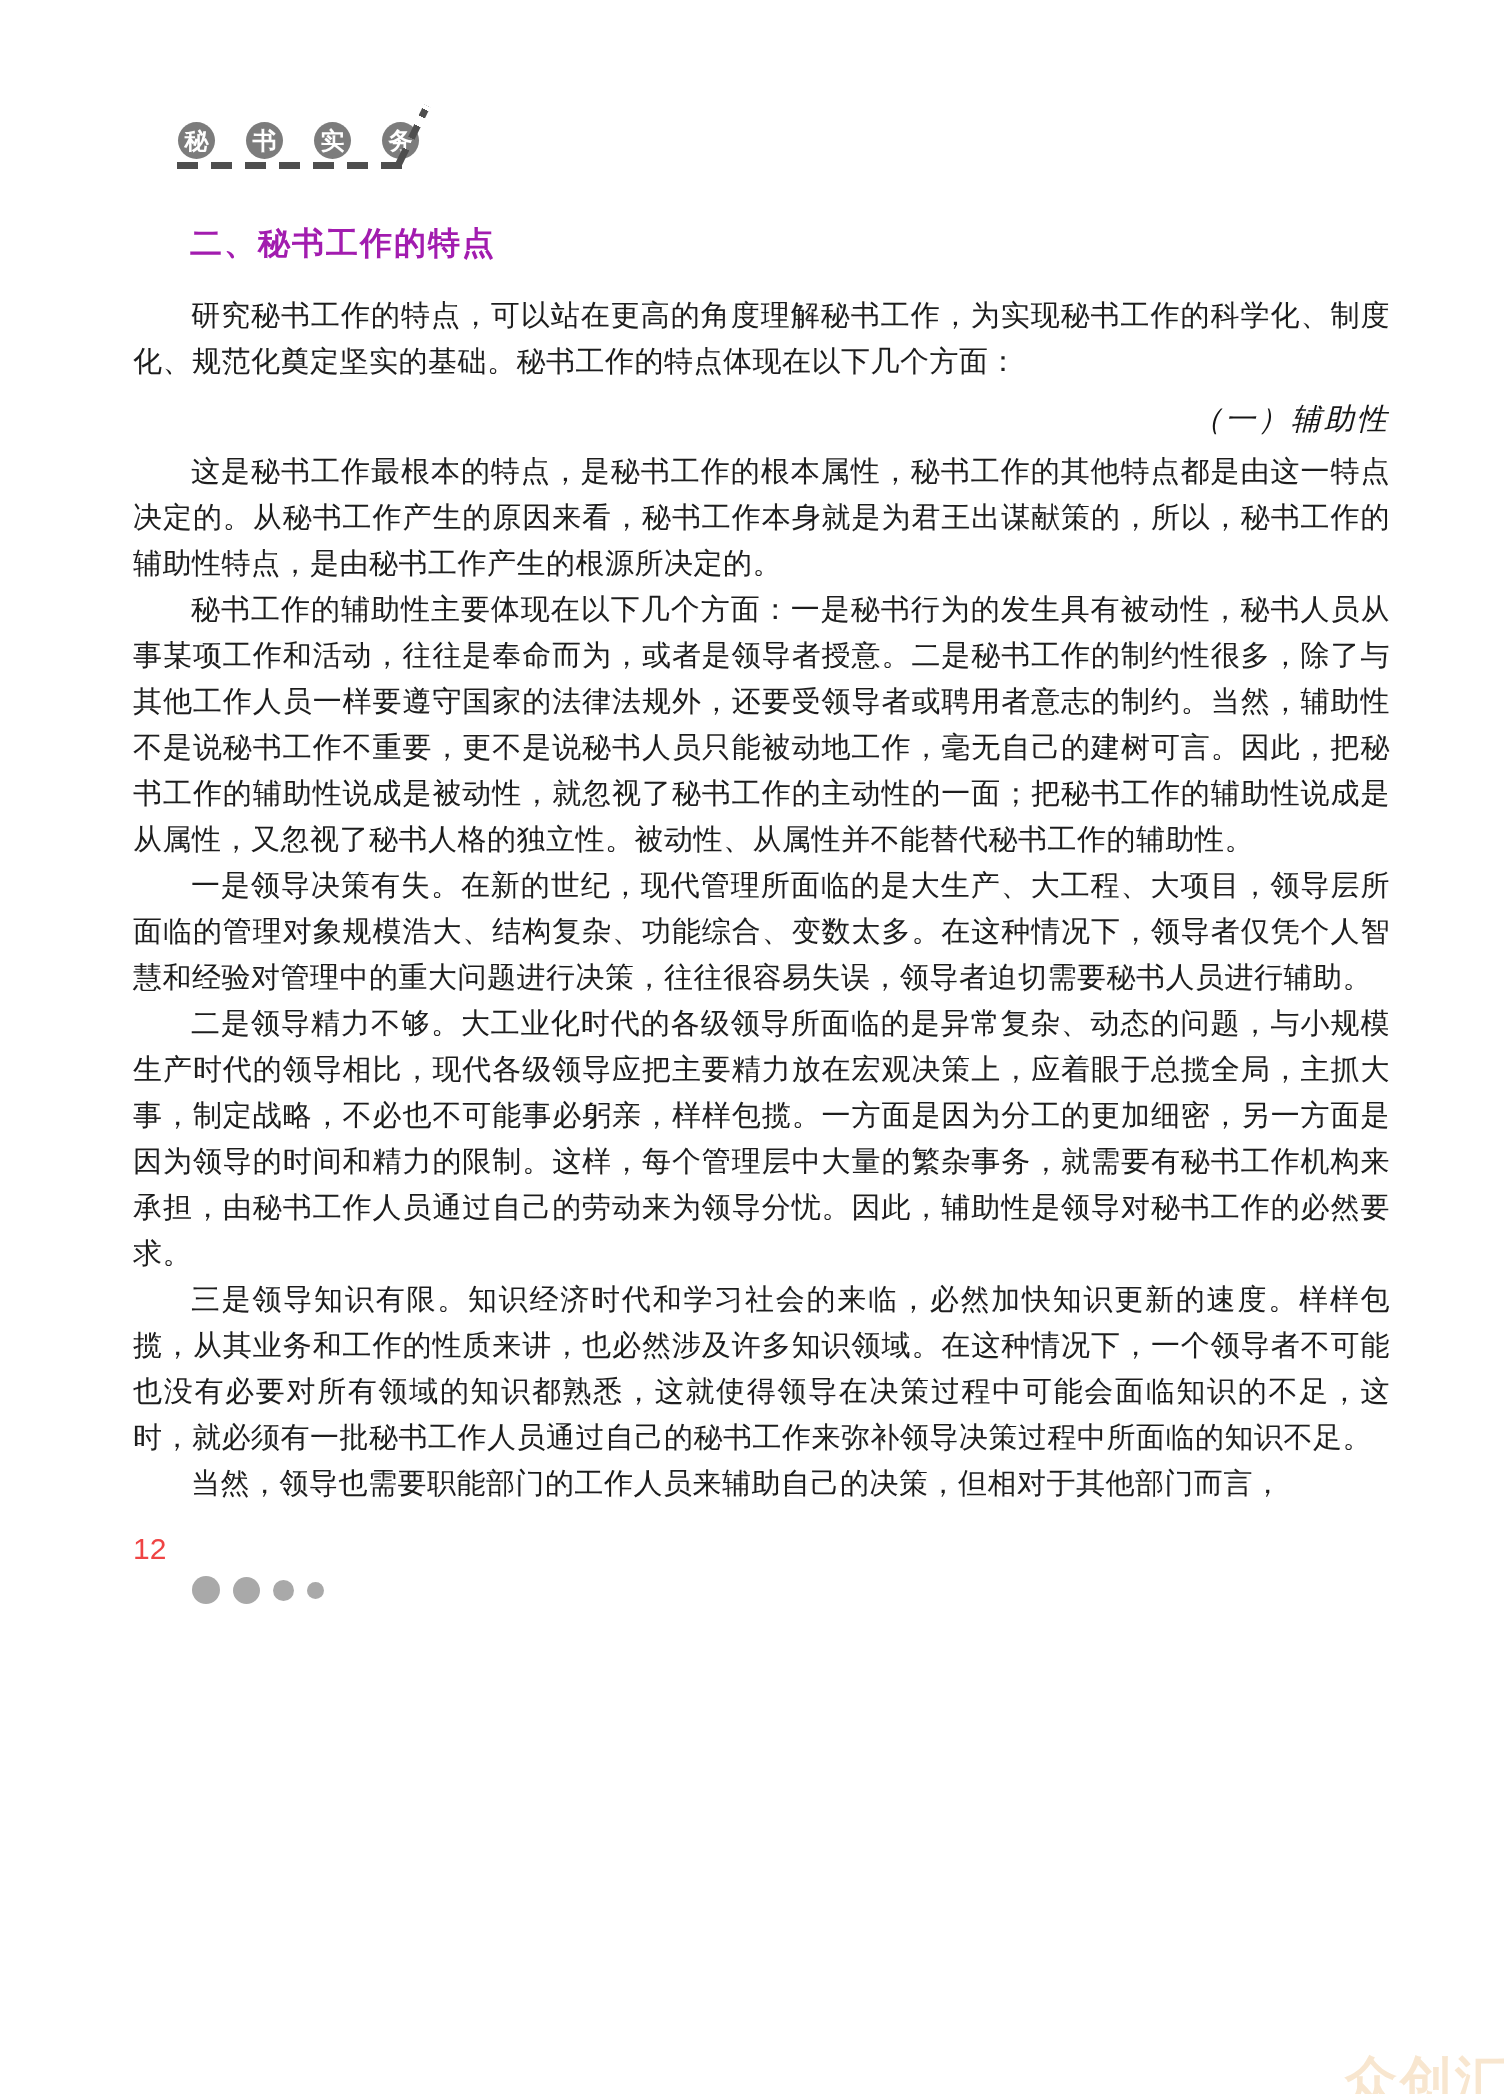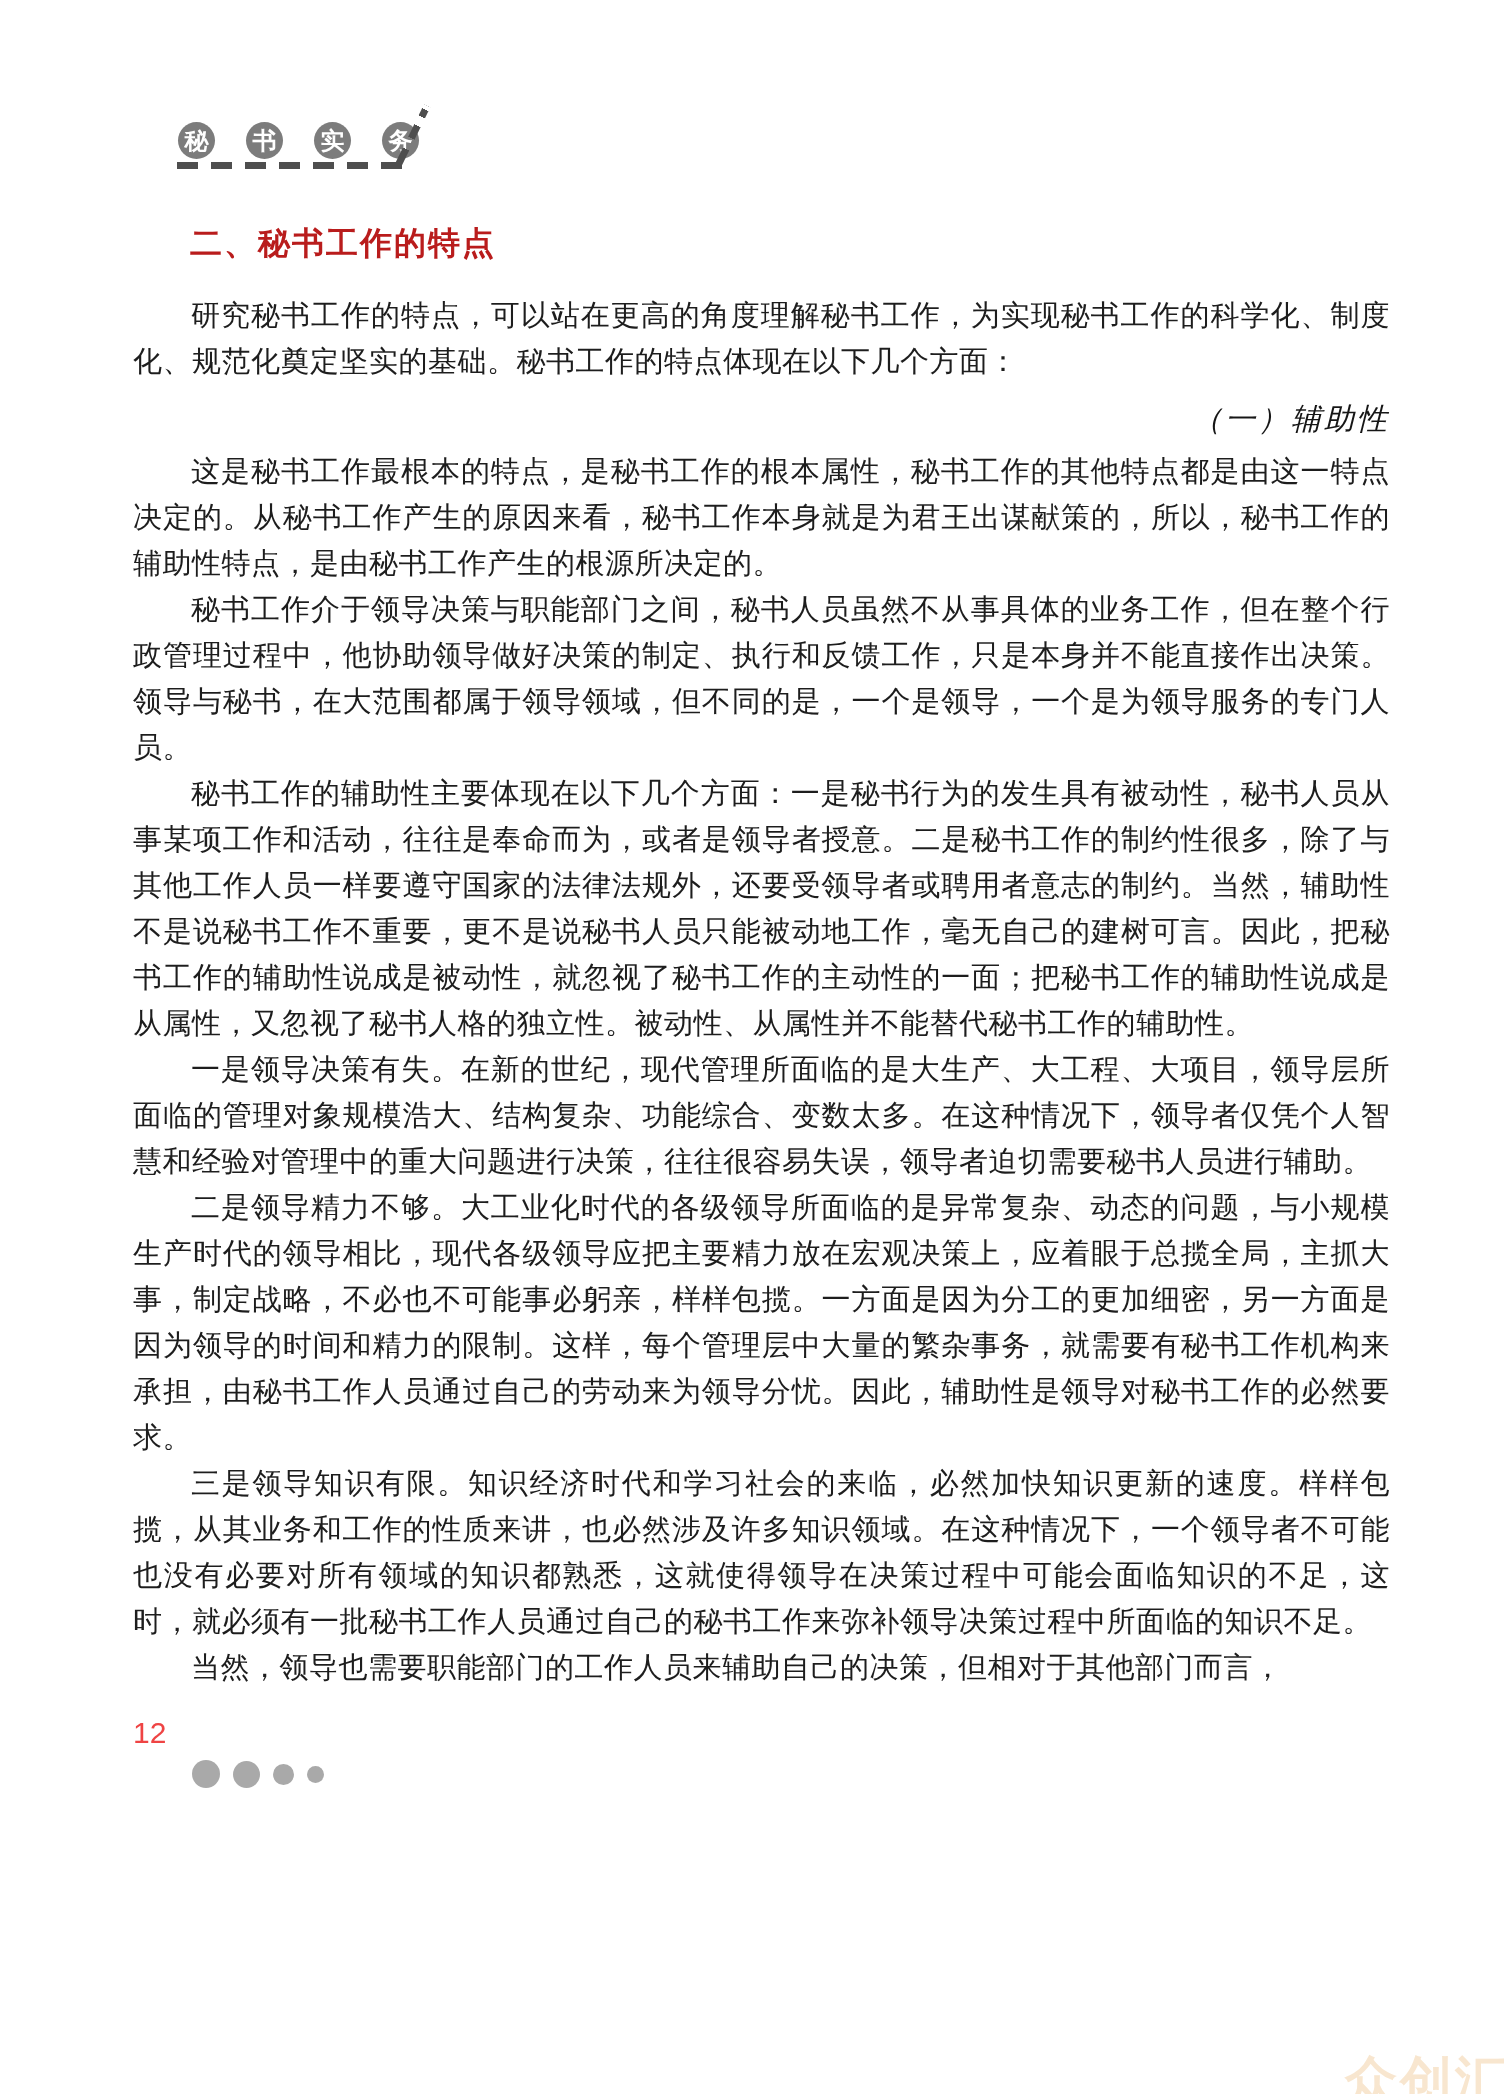--- a/index.html
+++ b/index.html
@@ -41,21 +41,21 @@
     background:repeating-linear-gradient(to right,#4e4e4e 0 16px,transparent 16px 28px,#4e4e4e 28px 42px,transparent 42px 52px,#4e4e4e 52px 60px,transparent 60px 64px);
   }
   
   .main{
     margin:0 114px 0 133px; 
     width:1257px;
   }
   .title{
     margin:44px 0 26px 57px;
     font-family:"Liberation Sans","DejaVu Sans",sans-serif;
-    font-size:32px;font-weight:bold;color:#b91c1c;
+    font-size:32px;font-weight:bold;color:#a21caf;
     letter-spacing:2px;
   }
   .para{
     margin:0;
     font-size:29px;
     line-height:46px;
     text-align:justify;
     text-indent:2em;
     letter-spacing:0.5px;
   }
@@ -120,21 +120,20 @@
   </div>
 
   <div class="main">
     <h1 class="title">二、秘书工作的特点</h1>
 
     <p class="para">研究秘书工作的特点，可以站在更高的角度理解秘书工作，为实现秘书工作的科学化、制度化、规范化奠定坚实的基础。秘书工作的特点体现在以下几个方面：</p>
 
     <h2 class="subheading">（一）辅助性</h2>
 
     <p class="para">这是秘书工作最根本的特点，是秘书工作的根本属性，秘书工作的其他特点都是由这一特点决定的。从秘书工作产生的原因来看，秘书工作本身就是为君王出谋献策的，所以，秘书工作的辅助性特点，是由秘书工作产生的根源所决定的。</p>
-    <p class="para">秘书工作介于领导决策与职能部门之间，秘书人员虽然不从事具体的业务工作，但在整个行政管理过程中，他协助领导做好决策的制定、执行和反馈工作，只是本身并不能直接作出决策。领导与秘书，在大范围都属于领导领域，但不同的是，一个是领导，一个是为领导服务的专门人员。</p>
     <p class="para">秘书工作的辅助性主要体现在以下几个方面：一是秘书行为的发生具有被动性，秘书人员从事某项工作和活动，往往是奉命而为，或者是领导者授意。二是秘书工作的制约性很多，除了与其他工作人员一样要遵守国家的法律法规外，还要受领导者或聘用者意志的制约。当然，辅助性不是说秘书工作不重要，更不是说秘书人员只能被动地工作，毫无自己的建树可言。因此，把秘书工作的辅助性说成是被动性，就忽视了秘书工作的主动性的一面；把秘书工作的辅助性说成是从属性，又忽视了秘书人格的独立性。被动性、从属性并不能替代秘书工作的辅助性。</p>
     <p class="para">一是领导决策有失。在新的世纪，现代管理所面临的是大生产、大工程、大项目，领导层所面临的管理对象规模浩大、结构复杂、功能综合、变数太多。在这种情况下，领导者仅凭个人智慧和经验对管理中的重大问题进行决策，往往很容易失误，领导者迫切需要秘书人员进行辅助。</p>
     <p class="para">二是领导精力不够。大工业化时代的各级领导所面临的是异常复杂、动态的问题，与小规模生产时代的领导相比，现代各级领导应把主要精力放在宏观决策上，应着眼于总揽全局，主抓大事，制定战略，不必也不可能事必躬亲，样样包揽。一方面是因为分工的更加细密，另一方面是因为领导的时间和精力的限制。这样，每个管理层中大量的繁杂事务，就需要有秘书工作机构来承担，由秘书工作人员通过自己的劳动来为领导分忧。因此，辅助性是领导对秘书工作的必然要求。</p>
     <p class="para">三是领导知识有限。知识经济时代和学习社会的来临，必然加快知识更新的速度。样样包揽，从其业务和工作的性质来讲，也必然涉及许多知识领域。在这种情况下，一个领导者不可能也没有必要对所有领域的知识都熟悉，这就使得领导在决策过程中可能会面临知识的不足，这时，就必须有一批秘书工作人员通过自己的秘书工作来弥补领导决策过程中所面临的知识不足。</p>
     <p class="para">当然，领导也需要职能部门的工作人员来辅助自己的决策，但相对于其他部门而言，</p>
   </div>
 
   <div class="page-number">12</div>
 
   <div class="dots-row">

